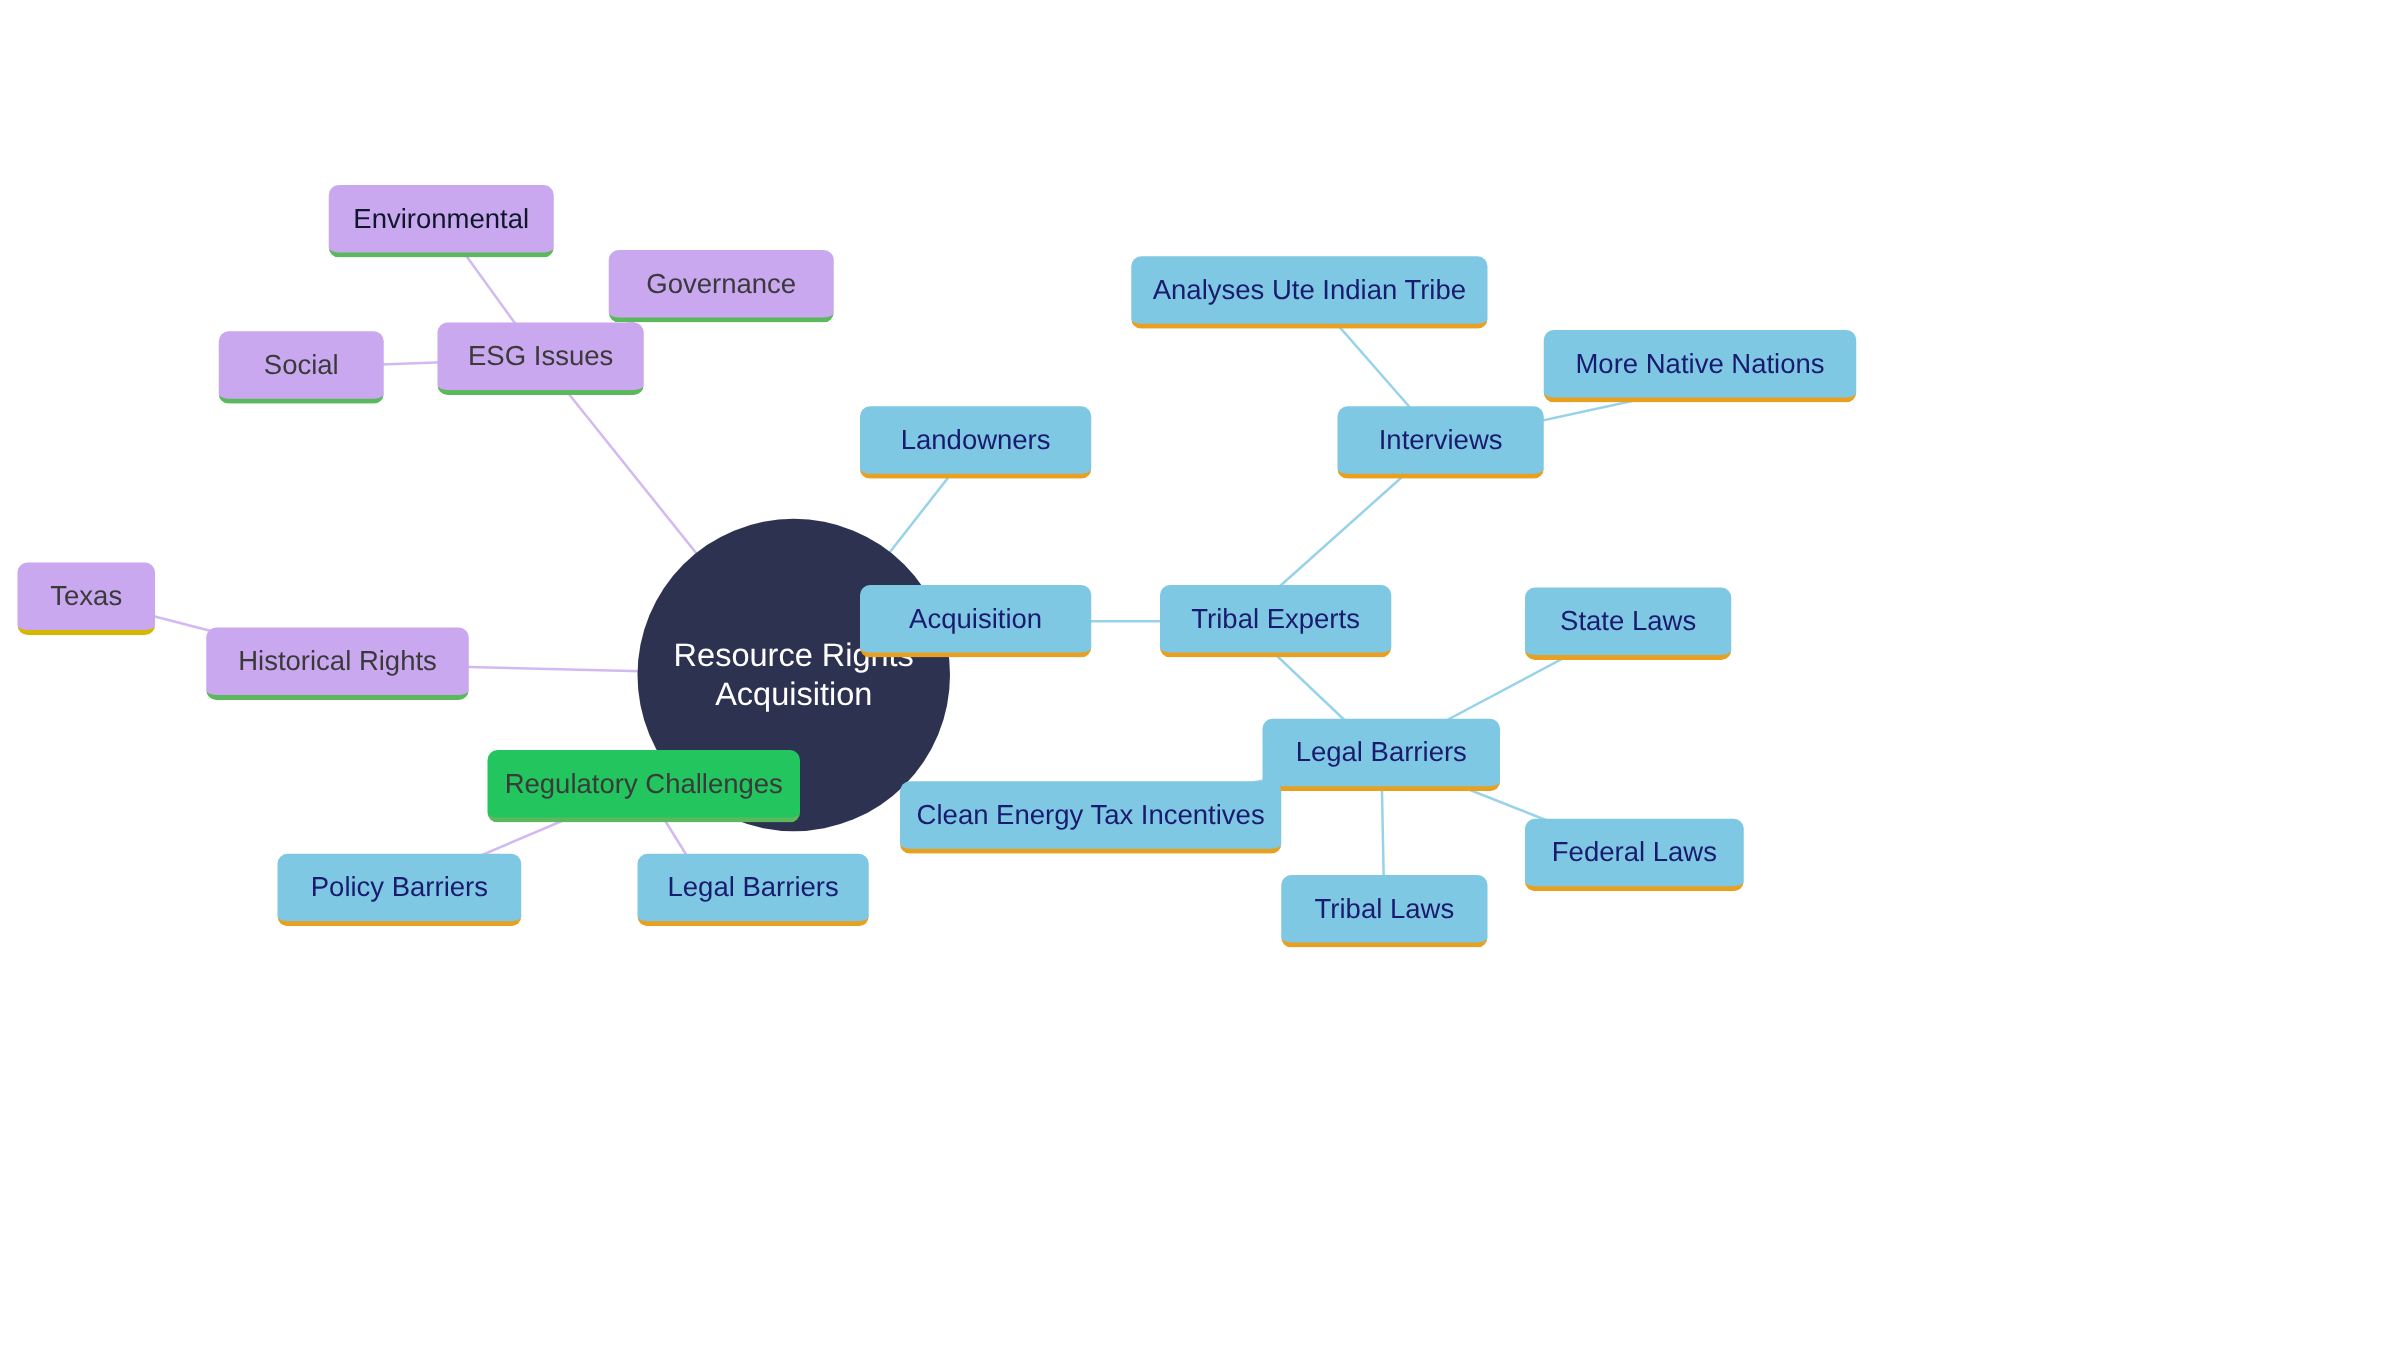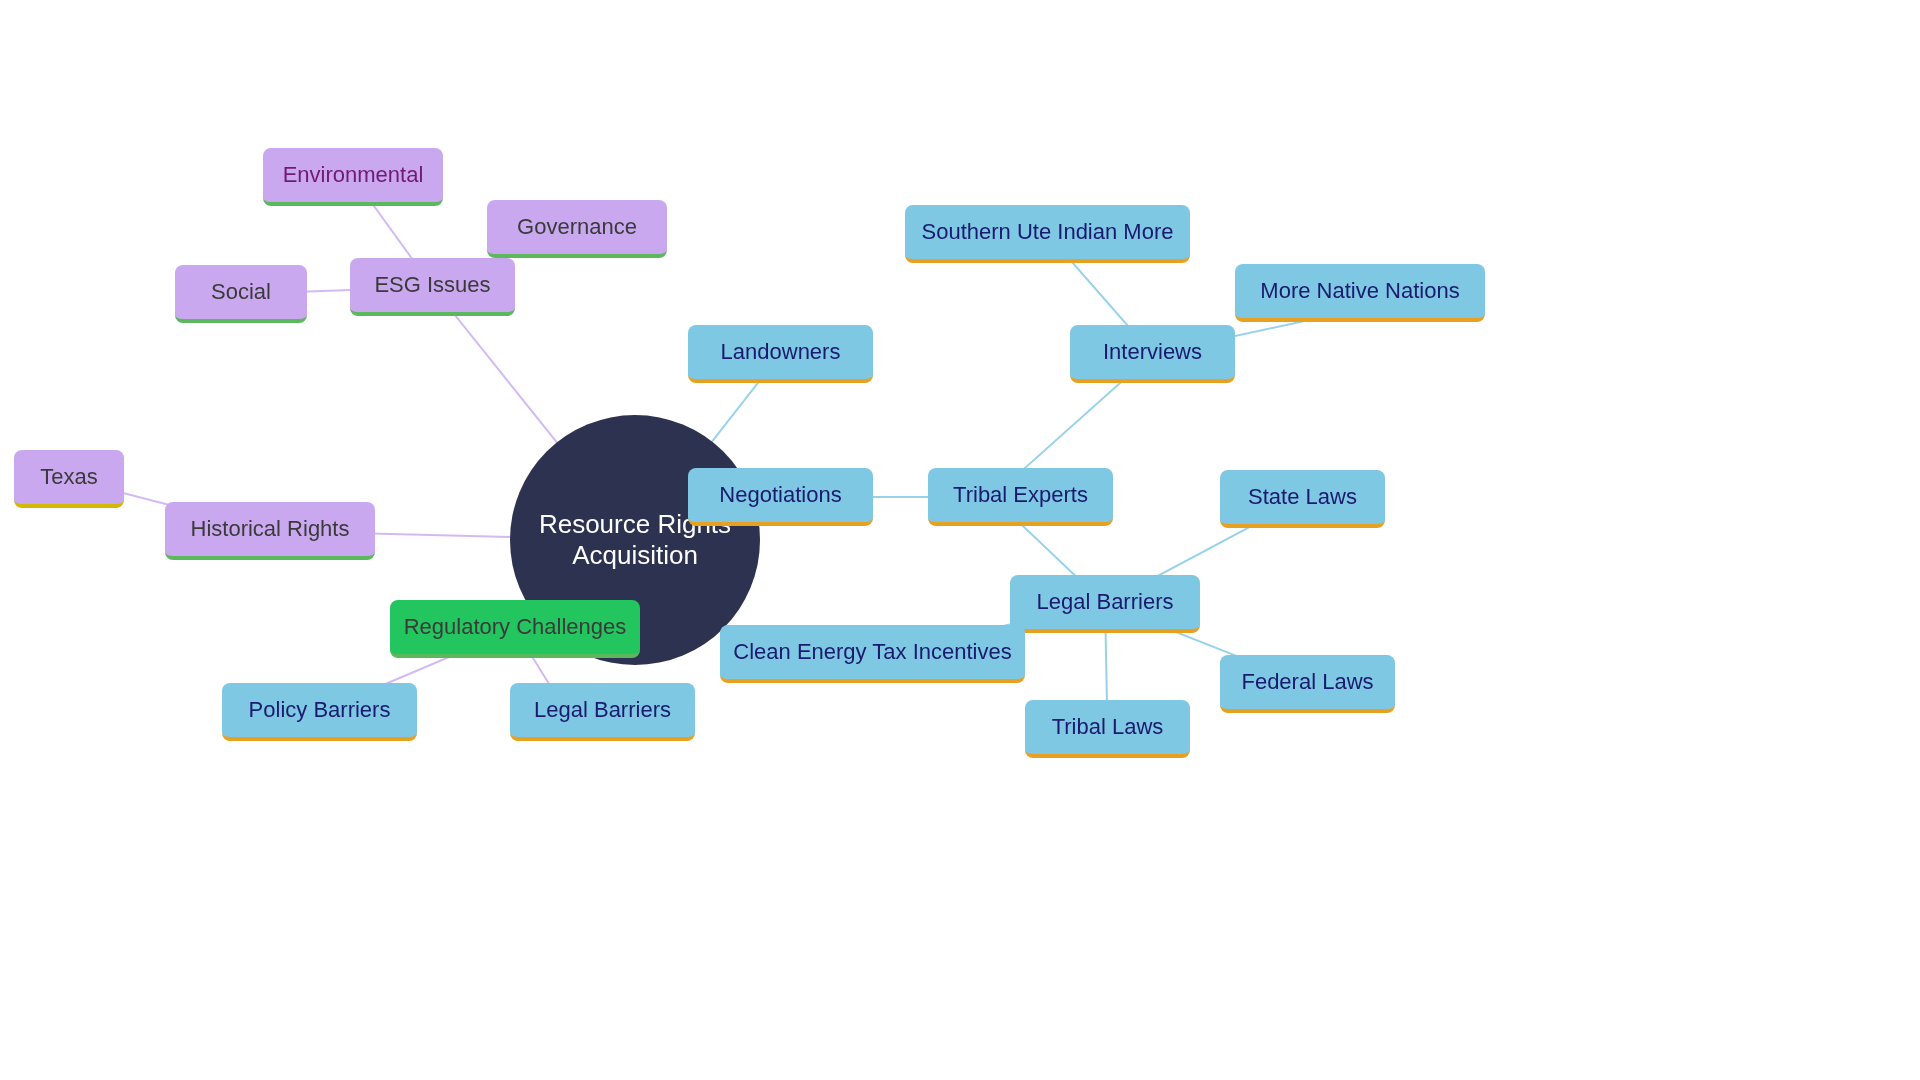--- a/index.html
+++ b/index.html
@@ -71,34 +71,34 @@
       <line x1="1152.5" y1="354" x2="1047.5" y2="234" stroke="#7ec8e3" stroke-width="2" opacity="0.8"></line>
       <line x1="1152.5" y1="354" x2="1360" y2="309" stroke="#7ec8e3" stroke-width="2" opacity="0.8"></line>
       <line x1="992.5" y1="497" x2="1105" y2="604" stroke="#7ec8e3" stroke-width="2" opacity="0.8"></line>
       <line x1="1105" y1="604" x2="1302.5" y2="499" stroke="#7ec8e3" stroke-width="2" opacity="0.8"></line>
       <line x1="1105" y1="604" x2="1307.5" y2="684" stroke="#7ec8e3" stroke-width="2" opacity="0.8"></line>
       <line x1="1105" y1="604" x2="1107.5" y2="729" stroke="#7ec8e3" stroke-width="2" opacity="0.8"></line>
       <line x1="1105" y1="604" x2="872.5" y2="654" stroke="#7ec8e3" stroke-width="2" opacity="0.8"></line>
     </svg>
   <div id="nodes-container">
       <div class="node-center" style="left: 510px; top: 415px;">Resource Rights Acquisition</div>
-      <div class="node" style="left: 263px; top: 148px; width: 180px; min-height: 58px; background: rgb(201, 168, 240); color: #701a75; border-bottom: 4px solid rgb(92, 184, 92);">Environmental</div>
+      <div class="node" style="left: 263px; top: 148px; width: 180px; min-height: 58px; background: rgb(201, 168, 240); color: #0f172a; border-bottom: 4px solid rgb(92, 184, 92);">Environmental</div>
       <div class="node" style="left: 487px; top: 200px; width: 180px; min-height: 58px; background: rgb(201, 168, 240); color: rgb(58, 58, 58); border-bottom: 4px solid rgb(92, 184, 92);">Governance</div>
       <div class="node" style="left: 175px; top: 265px; width: 132px; min-height: 58px; background: rgb(201, 168, 240); color: rgb(58, 58, 58); border-bottom: 4px solid rgb(92, 184, 92);">Social</div>
       <div class="node" style="left: 350px; top: 258px; width: 165px; min-height: 58px; background: rgb(201, 168, 240); color: rgb(58, 58, 58); border-bottom: 4px solid rgb(92, 184, 92);">ESG Issues</div>
       <div class="node" style="left: 14px; top: 450px; width: 110px; min-height: 58px; background: rgb(201, 168, 240); color: rgb(58, 58, 58); border-bottom: 4px solid rgb(212, 184, 0);">Texas</div>
       <div class="node" style="left: 165px; top: 502px; width: 210px; min-height: 58px; background: rgb(201, 168, 240); color: rgb(58, 58, 58); border-bottom: 4px solid rgb(92, 184, 92);">Historical Rights</div>
       <div class="node" style="left: 390px; top: 600px; width: 250px; min-height: 58px; background: #22c55e; color: rgb(58, 58, 58); border-bottom: 4px solid rgb(92, 184, 92);">Regulatory Challenges</div>
       <div class="node" style="left: 222px; top: 683px; width: 195px; min-height: 58px; background: rgb(126, 200, 227); color: rgb(26, 26, 110); border-bottom: 4px solid rgb(232, 160, 32);">Policy Barriers</div>
       <div class="node" style="left: 474px; top: 683px; width: 185px; min-height: 58px; background: rgb(126, 200, 227); color: rgb(26, 26, 110); border-bottom: 4px solid rgb(232, 160, 32); margin-left: 36px;">Legal Barriers</div>
       <div class="node" style="left: 688px; top: 325px; width: 185px; min-height: 58px; background: rgb(126, 200, 227); color: rgb(26, 26, 110); border-bottom: 4px solid rgb(232, 160, 32);">Landowners</div>
-      <div class="node" style="left: 688px; top: 468px; width: 185px; min-height: 58px; background: rgb(126, 200, 227); color: rgb(26, 26, 110); border-bottom: 4px solid rgb(232, 160, 32);">Negotiations</div>
+      <div class="node" style="left: 688px; top: 468px; width: 185px; min-height: 58px; background: rgb(126, 200, 227); color: rgb(26, 26, 110); border-bottom: 4px solid rgb(232, 160, 32);">Acquisition</div>
       <div class="node" style="left: 900px; top: 468px; width: 185px; min-height: 58px; background: rgb(126, 200, 227); color: rgb(26, 26, 110); border-bottom: 4px solid rgb(232, 160, 32); margin-left: 28px;">Tribal Experts</div>
       <div class="node" style="left: 1070px; top: 325px; width: 165px; min-height: 58px; background: rgb(126, 200, 227); color: rgb(26, 26, 110); border-bottom: 4px solid rgb(232, 160, 32);">Interviews</div>
-      <div class="node" style="left: 905px; top: 205px; width: 285px; min-height: 58px; background: rgb(126, 200, 227); color: rgb(26, 26, 110); border-bottom: 4px solid rgb(232, 160, 32);">Southern Ute Indian More</div>
+      <div class="node" style="left: 905px; top: 205px; width: 285px; min-height: 58px; background: rgb(126, 200, 227); color: rgb(26, 26, 110); border-bottom: 4px solid rgb(232, 160, 32);">Analyses Ute Indian Tribe</div>
       <div class="node" style="left: 1235px; top: 264px; width: 250px; min-height: 58px; background: rgb(126, 200, 227); color: rgb(26, 26, 110); border-bottom: 4px solid rgb(232, 160, 32);">More Native Nations</div>
       <div class="node" style="left: 1010px; top: 575px; width: 190px; min-height: 58px; background: rgb(126, 200, 227); color: rgb(26, 26, 110); border-bottom: 4px solid rgb(232, 160, 32);">Legal Barriers</div>
       <div class="node" style="left: 1220px; top: 470px; width: 165px; min-height: 58px; background: rgb(126, 200, 227); color: rgb(26, 26, 110); border-bottom: 4px solid rgb(232, 160, 32);">State Laws</div>
       <div class="node" style="left: 1220px; top: 655px; width: 175px; min-height: 58px; background: rgb(126, 200, 227); color: rgb(26, 26, 110); border-bottom: 4px solid rgb(232, 160, 32);">Federal Laws</div>
       <div class="node" style="left: 1025px; top: 700px; width: 165px; min-height: 58px; background: rgb(126, 200, 227); color: rgb(26, 26, 110); border-bottom: 4px solid rgb(232, 160, 32);">Tribal Laws</div>
       <div class="node" style="left: 720px; top: 625px; width: 305px; min-height: 58px; background: rgb(126, 200, 227); color: rgb(26, 26, 110); border-bottom: 4px solid rgb(232, 160, 32);">Clean Energy Tax Incentives</div>
     </div>
 </div>
 
 </body></html>

